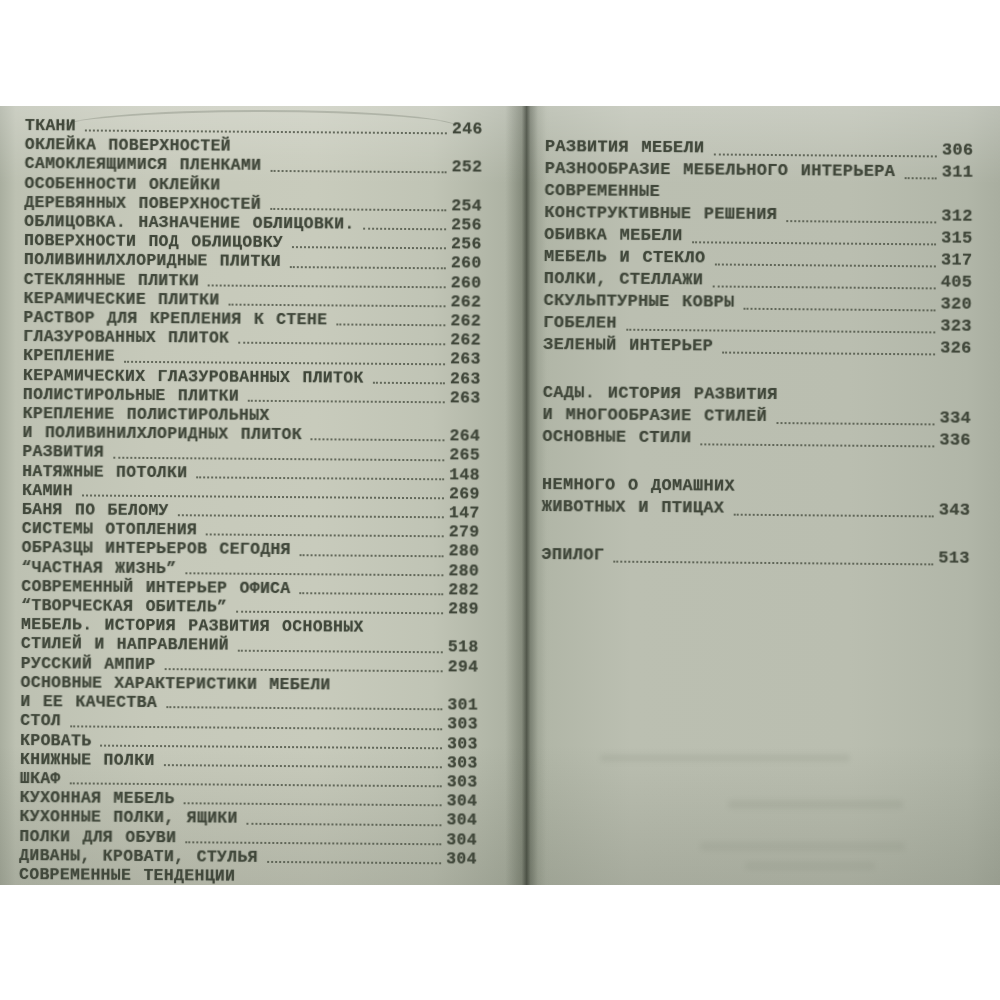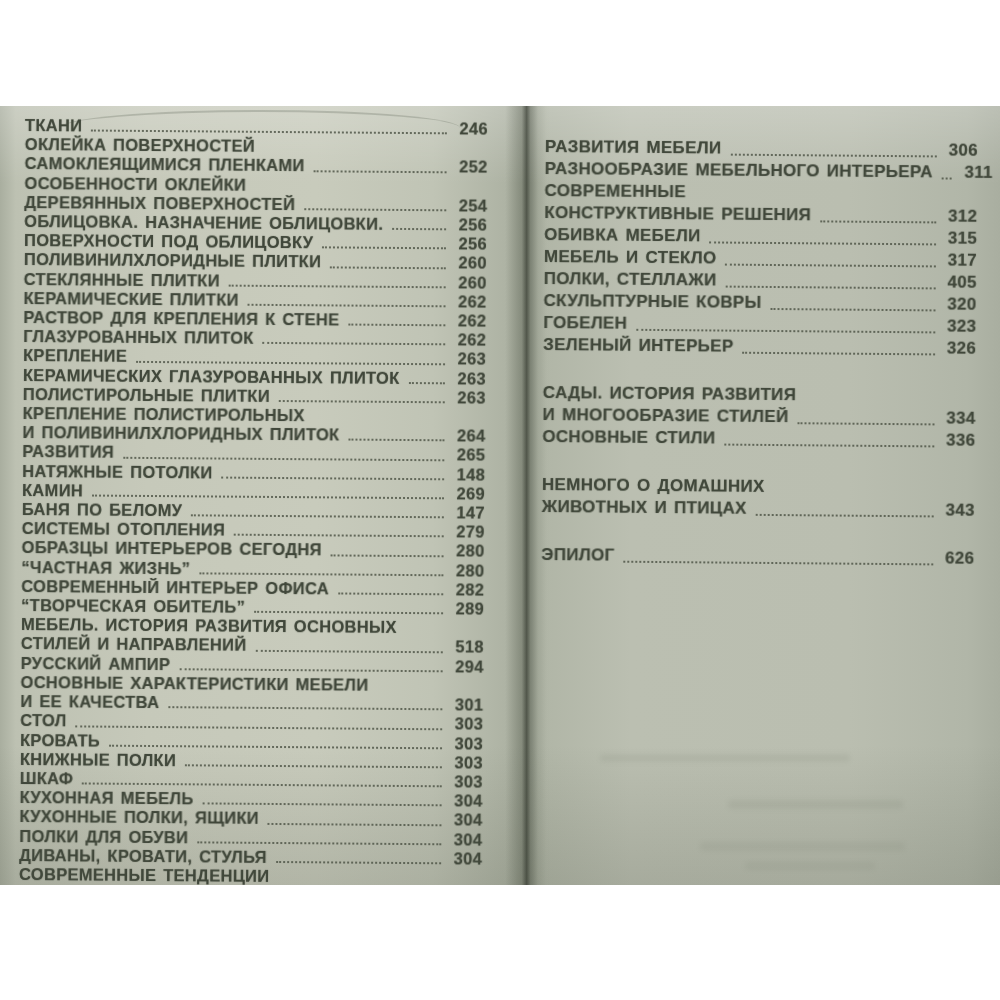--- a/index.html
+++ b/index.html
@@ -1,17 +1,17 @@
 <!DOCTYPE html>
 <html style="--backdrop: #ffffff; --text: #40473a; --dot: #4a5143;"><head>
 <meta charset="utf-8">
 <style>
   html,body{margin:0;padding:0;background:#ffffff;}
   .canvas{position:relative;width:1000px;height:1000px;background:var(--backdrop,#ffffff);overflow:hidden;
-          font-family:Liberation Sans, sans-serif;}
+          font-family:Liberation Mono, monospace;}
   
   .photo{position:absolute;left:0;top:106px;width:1000px;height:779px;overflow:hidden;
          box-shadow:inset 0 10px 12px -8px rgba(55,60,48,.55),
                     inset 0 -10px 12px -8px rgba(55,60,48,.5),
                     inset 14px 0 16px -12px rgba(55,60,48,.45),
                     inset -14px 0 16px -12px rgba(55,60,48,.45);}
   .page{position:absolute;top:0;height:100%;}
   .page-left{left:0;width:527px;
      background:linear-gradient(to right,#a9ae9f 0,#bdc1b2 3%,#c6c9ba 28%,#c8cbbc 60%,#c0c4b5 82%,#aeb3a4 96%,#999f90 100%);}
   .page-right{left:527px;width:473px;
@@ -27,21 +27,21 @@
        text-shadow:0 0 1px rgba(64,71,58,.55);letter-spacing:.3px;word-spacing:2px;}
   .toc-left{left:25px;top:10px;width:463px;font-size:16.5px;line-height:19.2px;
             transform:rotate(.45deg);transform-origin:0 0;}
   .toc-right{left:545px;top:30px;width:433px;font-size:17px;line-height:22px;
              transform:rotate(.5deg);transform-origin:0 0;}
   .toc-row{display:flex;align-items:baseline;}
   .gap-before{margin-top:26px;}
   .toc-title{white-space:pre;}
   .leader{flex:1;min-width:10px;align-self:flex-end;margin:0 5px 4px 9px;
           border-bottom:2px dotted var(--dot,#4a5143);opacity:.8;}
-  .toc-page{min-width:36px;text-align:right;}
+  .toc-page{min-width:36px;text-align:left;}
   
   .smudge{position:absolute;background:#6f7566;opacity:.12;filter:blur(2.5px);border-radius:4px;}
   .smudge-1{left:600px;top:648px;width:250px;height:8px;}
   .smudge-2{left:728px;top:694px;width:175px;height:9px;}
   .smudge-3{left:700px;top:736px;width:205px;height:9px;opacity:.10;}
   .smudge-4{left:745px;top:756px;width:130px;height:8px;opacity:.10;}
 </style>
 </head>
 <body>
 
@@ -308,21 +308,21 @@
           <span class="toc-title">НЕМНОГО О ДОМАШНИХ</span>
         </div>
         <div class="toc-row">
           <span class="toc-title">ЖИВОТНЫХ И ПТИЦАХ</span>
           <span class="leader"></span>
           <span class="toc-page">343</span>
         </div>
         <div class="toc-row gap-before">
           <span class="toc-title">ЭПИЛОГ</span>
           <span class="leader"></span>
-          <span class="toc-page">626</span>
+          <span class="toc-page">513</span>
         </div>
       </div>
 
     <div class="smudge smudge-1"></div>
     <div class="smudge smudge-2"></div>
     <div class="smudge smudge-3"></div>
     <div class="smudge smudge-4"></div>
   </div>
 </div>
 

